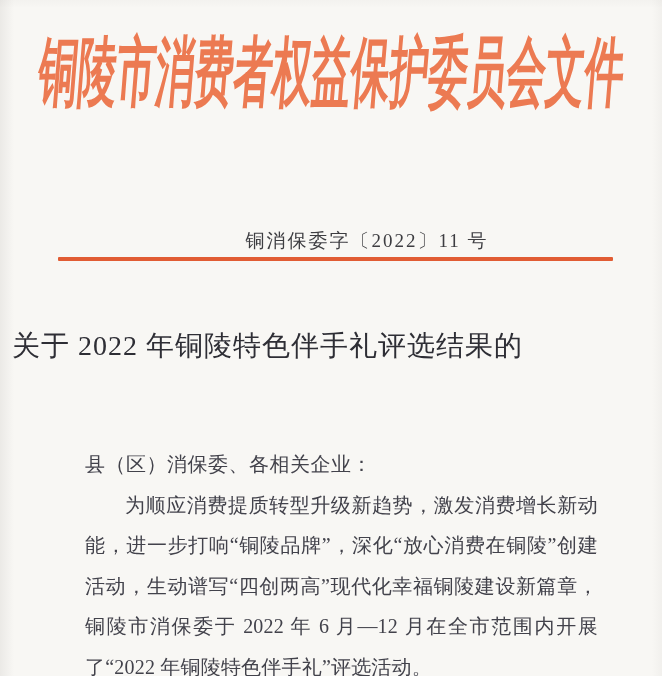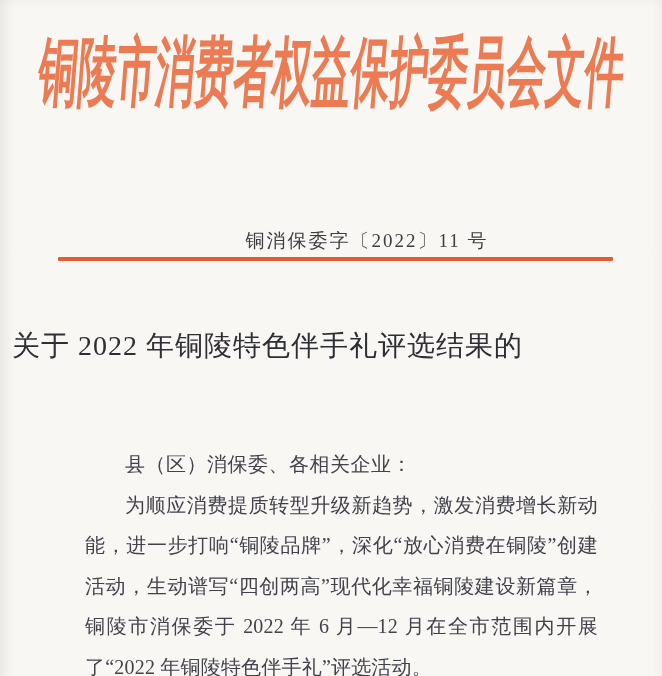--- a/index.html
+++ b/index.html
@@ -85,21 +85,20 @@
     top: 444px;
     left: 85px;
     width: 513px;
     color: #42424b;
     font-size: 20px;
     line-height: 40.5px;
   }
   .salutation {
     letter-spacing: 0.5px;
     white-space: nowrap;
-    margin-left: 40px;
   }
   .body-paragraph {
     margin: 0;
     text-indent: 2em;
     text-align: justify;
     text-justify: inter-ideograph;
     letter-spacing: 0.2px;
   }
 </style>
 </head>

